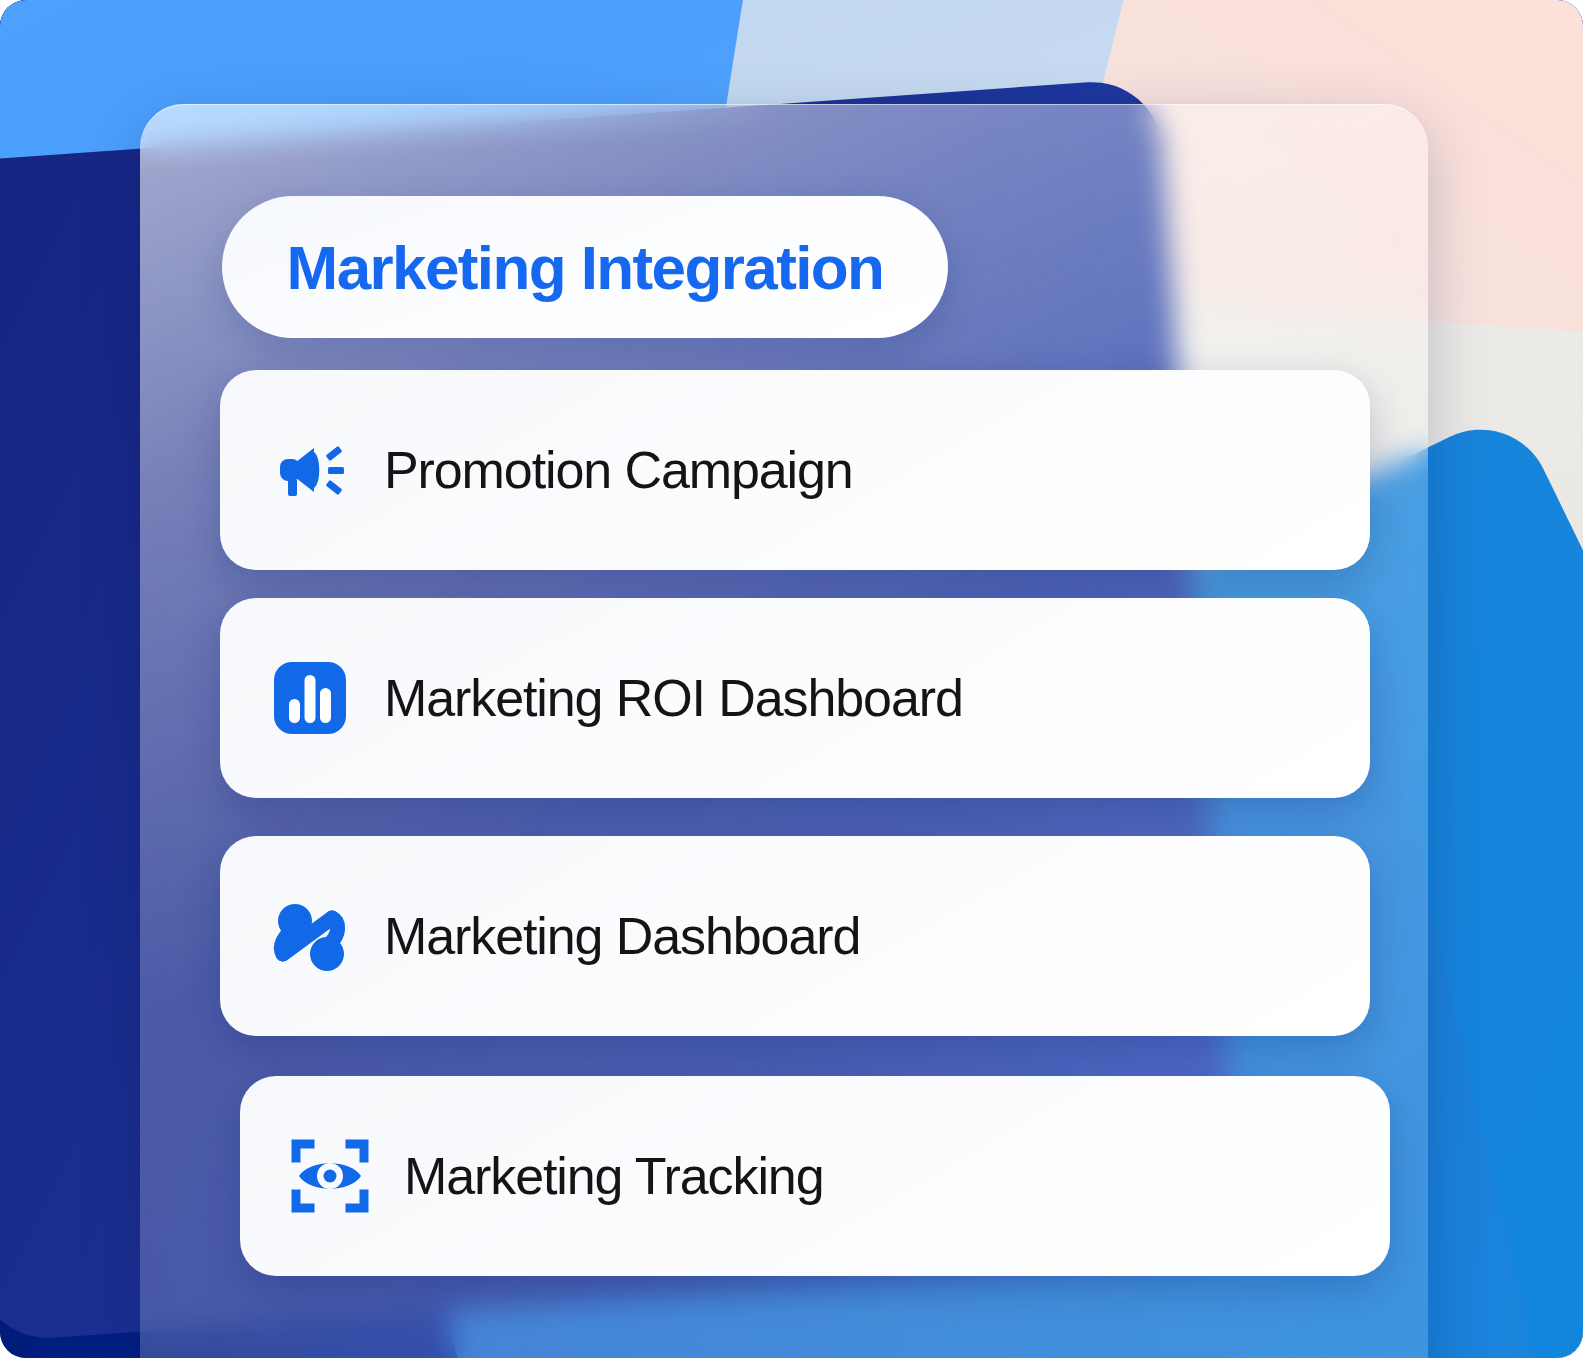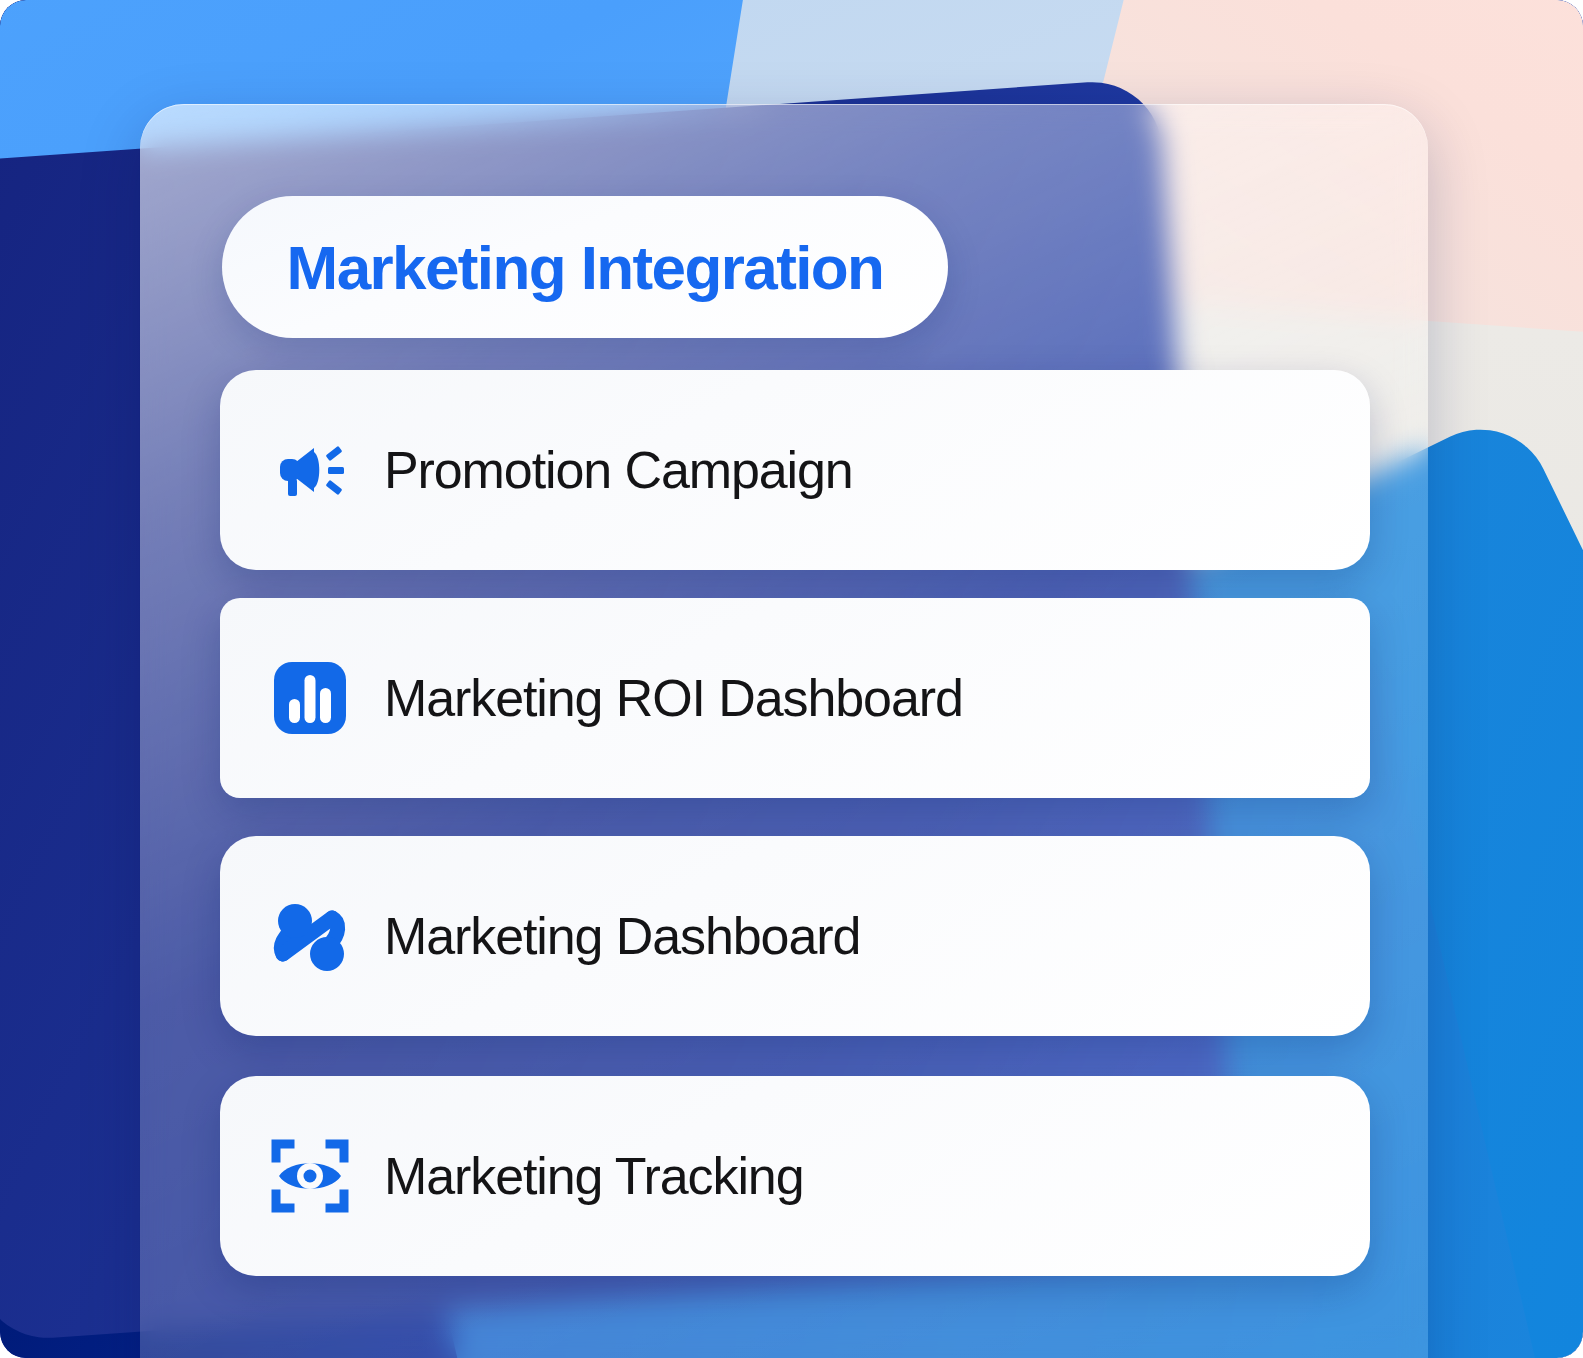--- a/index.html
+++ b/index.html
@@ -175,23 +175,23 @@
     height: 200px;
     border-radius: 36px;
     background: linear-gradient(150deg, #f6f8fb 0%, #fafbfd 38%, #ffffff 100%);
     box-shadow: 0 14px 38px rgba(6,25,95,0.22);
     display: flex;
     align-items: center;
     box-sizing: border-box;
     padding-left: 42px;
   }
   .card-1 { top: 366px; }
-  .card-2 { top: 594px; border-radius: 20px; }
+  .card-2 { top: 594px; }
   .card-3 { top: 832px; }
-  .card-4 { top: 1072px; }
+  .card-4 { top: 1072px; margin-left: 20px; }
 
   .card-icon {
     width: 96px;
     height: 96px;
     flex: 0 0 96px;
     display: flex;
     align-items: center;
     justify-content: center;
   }
   .card-icon svg { display: block; }

